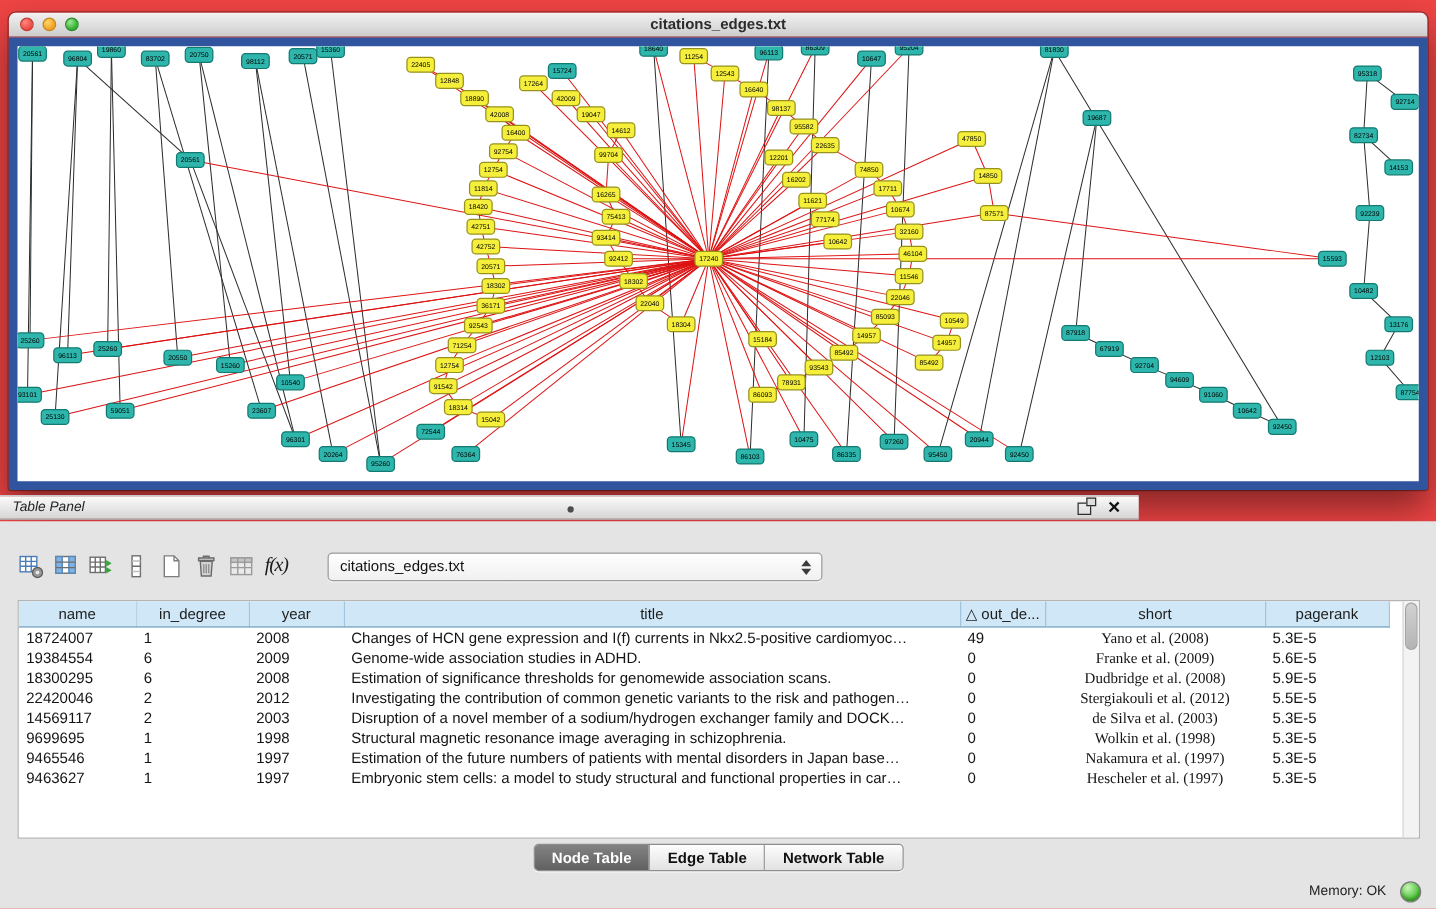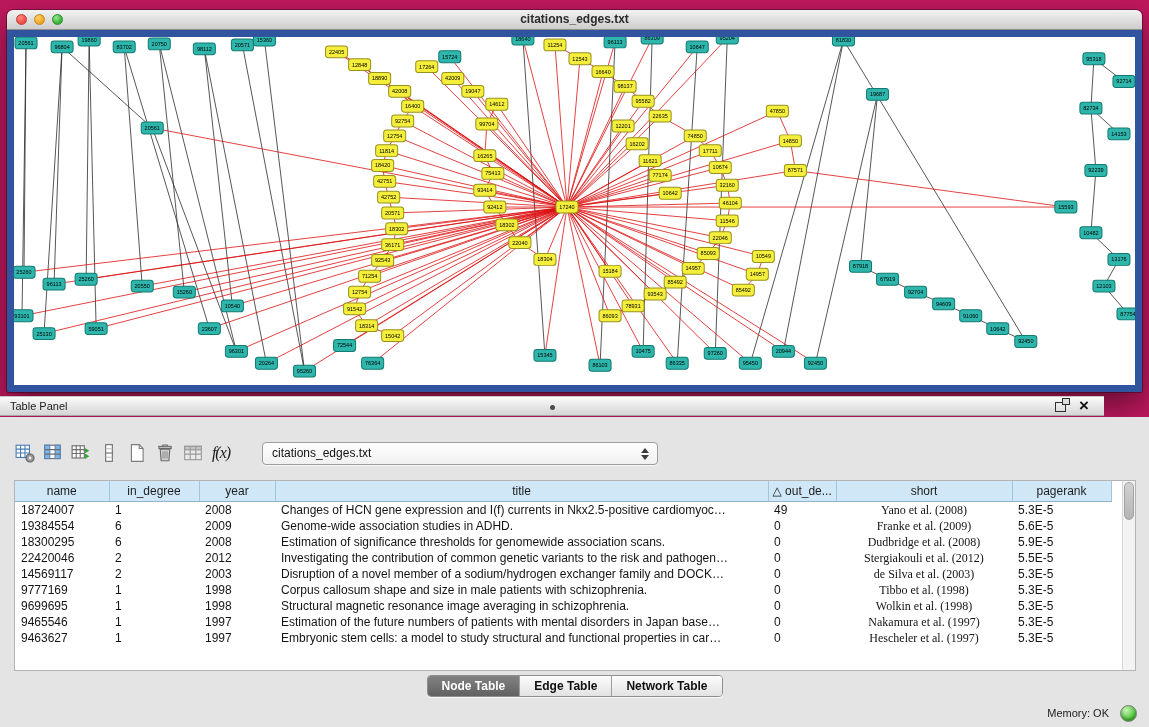--- a/index.html
+++ b/index.html
@@ -1,36 +1,36 @@
 <!DOCTYPE html>
 <html><head>
 <meta charset="utf-8">
 <style>
   html,body{margin:0;padding:0;}
   body{width:1149px;height:727px;overflow:hidden;background:#e9e9e9;font-family:"Liberation Sans",sans-serif;}
-  .screen{position:relative;width:1149px;height:727px;background:#be185d;}
+  .screen{position:relative;width:1149px;height:727px;background:#ef4444;}
 
   
   .net-window{position:absolute;left:7px;top:10px;width:1135px;height:382px;border-radius:6px 6px 2px 2px;
     box-shadow:0 14px 30px rgba(0,0,0,.45),0 0 0 1px rgba(0,0,0,.35);}
   .titlebar{height:19px;background:linear-gradient(#f2f2f2,#cdcdcd);border-bottom:1px solid #8f8f8f;
     border-radius:6px 6px 0 0;position:relative;}
   .lights{position:absolute;left:9px;top:4px;display:flex;gap:7px;}
   .light{width:11px;height:11px;border-radius:50%;display:inline-block;box-sizing:border-box;}
   .light.red{background:radial-gradient(circle at 35% 30%,#ff8a80,#ef4d46 65%);border:1px solid #c33a33;}
   .light.yellow{background:radial-gradient(circle at 35% 30%,#ffd56b,#f2a323 65%);border:1px solid #c5881a;}
   .light.green{background:radial-gradient(circle at 35% 30%,#9ce896,#35b234 65%);border:1px solid #2b8c2a;}
   .win-title{text-align:center;font-size:12px;line-height:19px;color:#2c2c2c;font-weight:bold;}
   .net-frame{position:absolute;top:20px;left:0;right:0;bottom:0;background:#30549E;padding:7px;box-sizing:border-box;border-radius:0 0 2px 2px;}
   .net-canvas{width:100%;height:100%;background:#ffffff;position:relative;overflow:hidden;}
   .net-canvas svg{display:block;width:100%;height:100%;}
 
   
-  .panel-bar{position:absolute;left:0;top:396px;width:1104px;height:20px;background:linear-gradient(#fbfbfb,#d5d5d5);
-    border-top:1px solid #c6c6c6;border-bottom:1px solid #a6a6a6;box-sizing:border-box;}
+  .panel-bar{position:absolute;left:0;top:396px;width:911px;height:20px;background:linear-gradient(#fbfbfb,#d5d5d5);
+    border-top:1px solid #c6c6c6;border-bottom:1px solid #a6a6a6;box-sizing:border-box;font-style:italic;}
   .panel-title{position:absolute;left:10px;top:3px;font-size:11px;color:#222;}
   .panel-grip{position:absolute;left:50%;top:8px;width:5px;height:5px;margin-left:-2px;background:#4c4c4c;border-radius:50%;}
   .panel-float{position:absolute;right:38px;top:5px;width:11px;height:10px;border:1.5px solid #2e2e2e;box-sizing:border-box;background:transparent;}
   .pf-inner{position:absolute;right:-5px;top:-5px;width:6px;height:5px;background:#dedede;border:1.5px solid #2e2e2e;}
   .panel-close{position:absolute;right:12px;top:0;width:16px;height:18px;text-align:center;cursor:default;}
   .panel-close::before{content:"×";font-size:17px;font-weight:bold;color:#111;line-height:18px;}
 
   
   .panel-body{position:absolute;left:0;top:417px;width:1149px;height:310px;background:#e4e4e4;}
 
@@ -917,30 +917,20 @@
               <td>14569117</td>
               <td>2</td>
               <td>2003</td>
               <td>Disruption of a novel member of a sodium/hydrogen exchanger family and DOCK…</td>
               <td>0</td>
               <td class="center">de Silva et al. (2003)</td>
               <td>5.3E-5</td>
               <td></td>
             </tr>
             <tr>
-              <td>9777169</td>
-              <td>1</td>
-              <td>1998</td>
-              <td>Corpus callosum shape and size in male patients with schizophrenia.</td>
-              <td>0</td>
-              <td class="center">Tibbo et al. (1998)</td>
-              <td>5.3E-5</td>
-              <td></td>
-            </tr>
-            <tr>
               <td>9699695</td>
               <td>1</td>
               <td>1998</td>
               <td>Structural magnetic resonance image averaging in schizophrenia.</td>
               <td>0</td>
               <td class="center">Wolkin et al. (1998)</td>
               <td>5.3E-5</td>
               <td></td>
             </tr>
             <tr>

